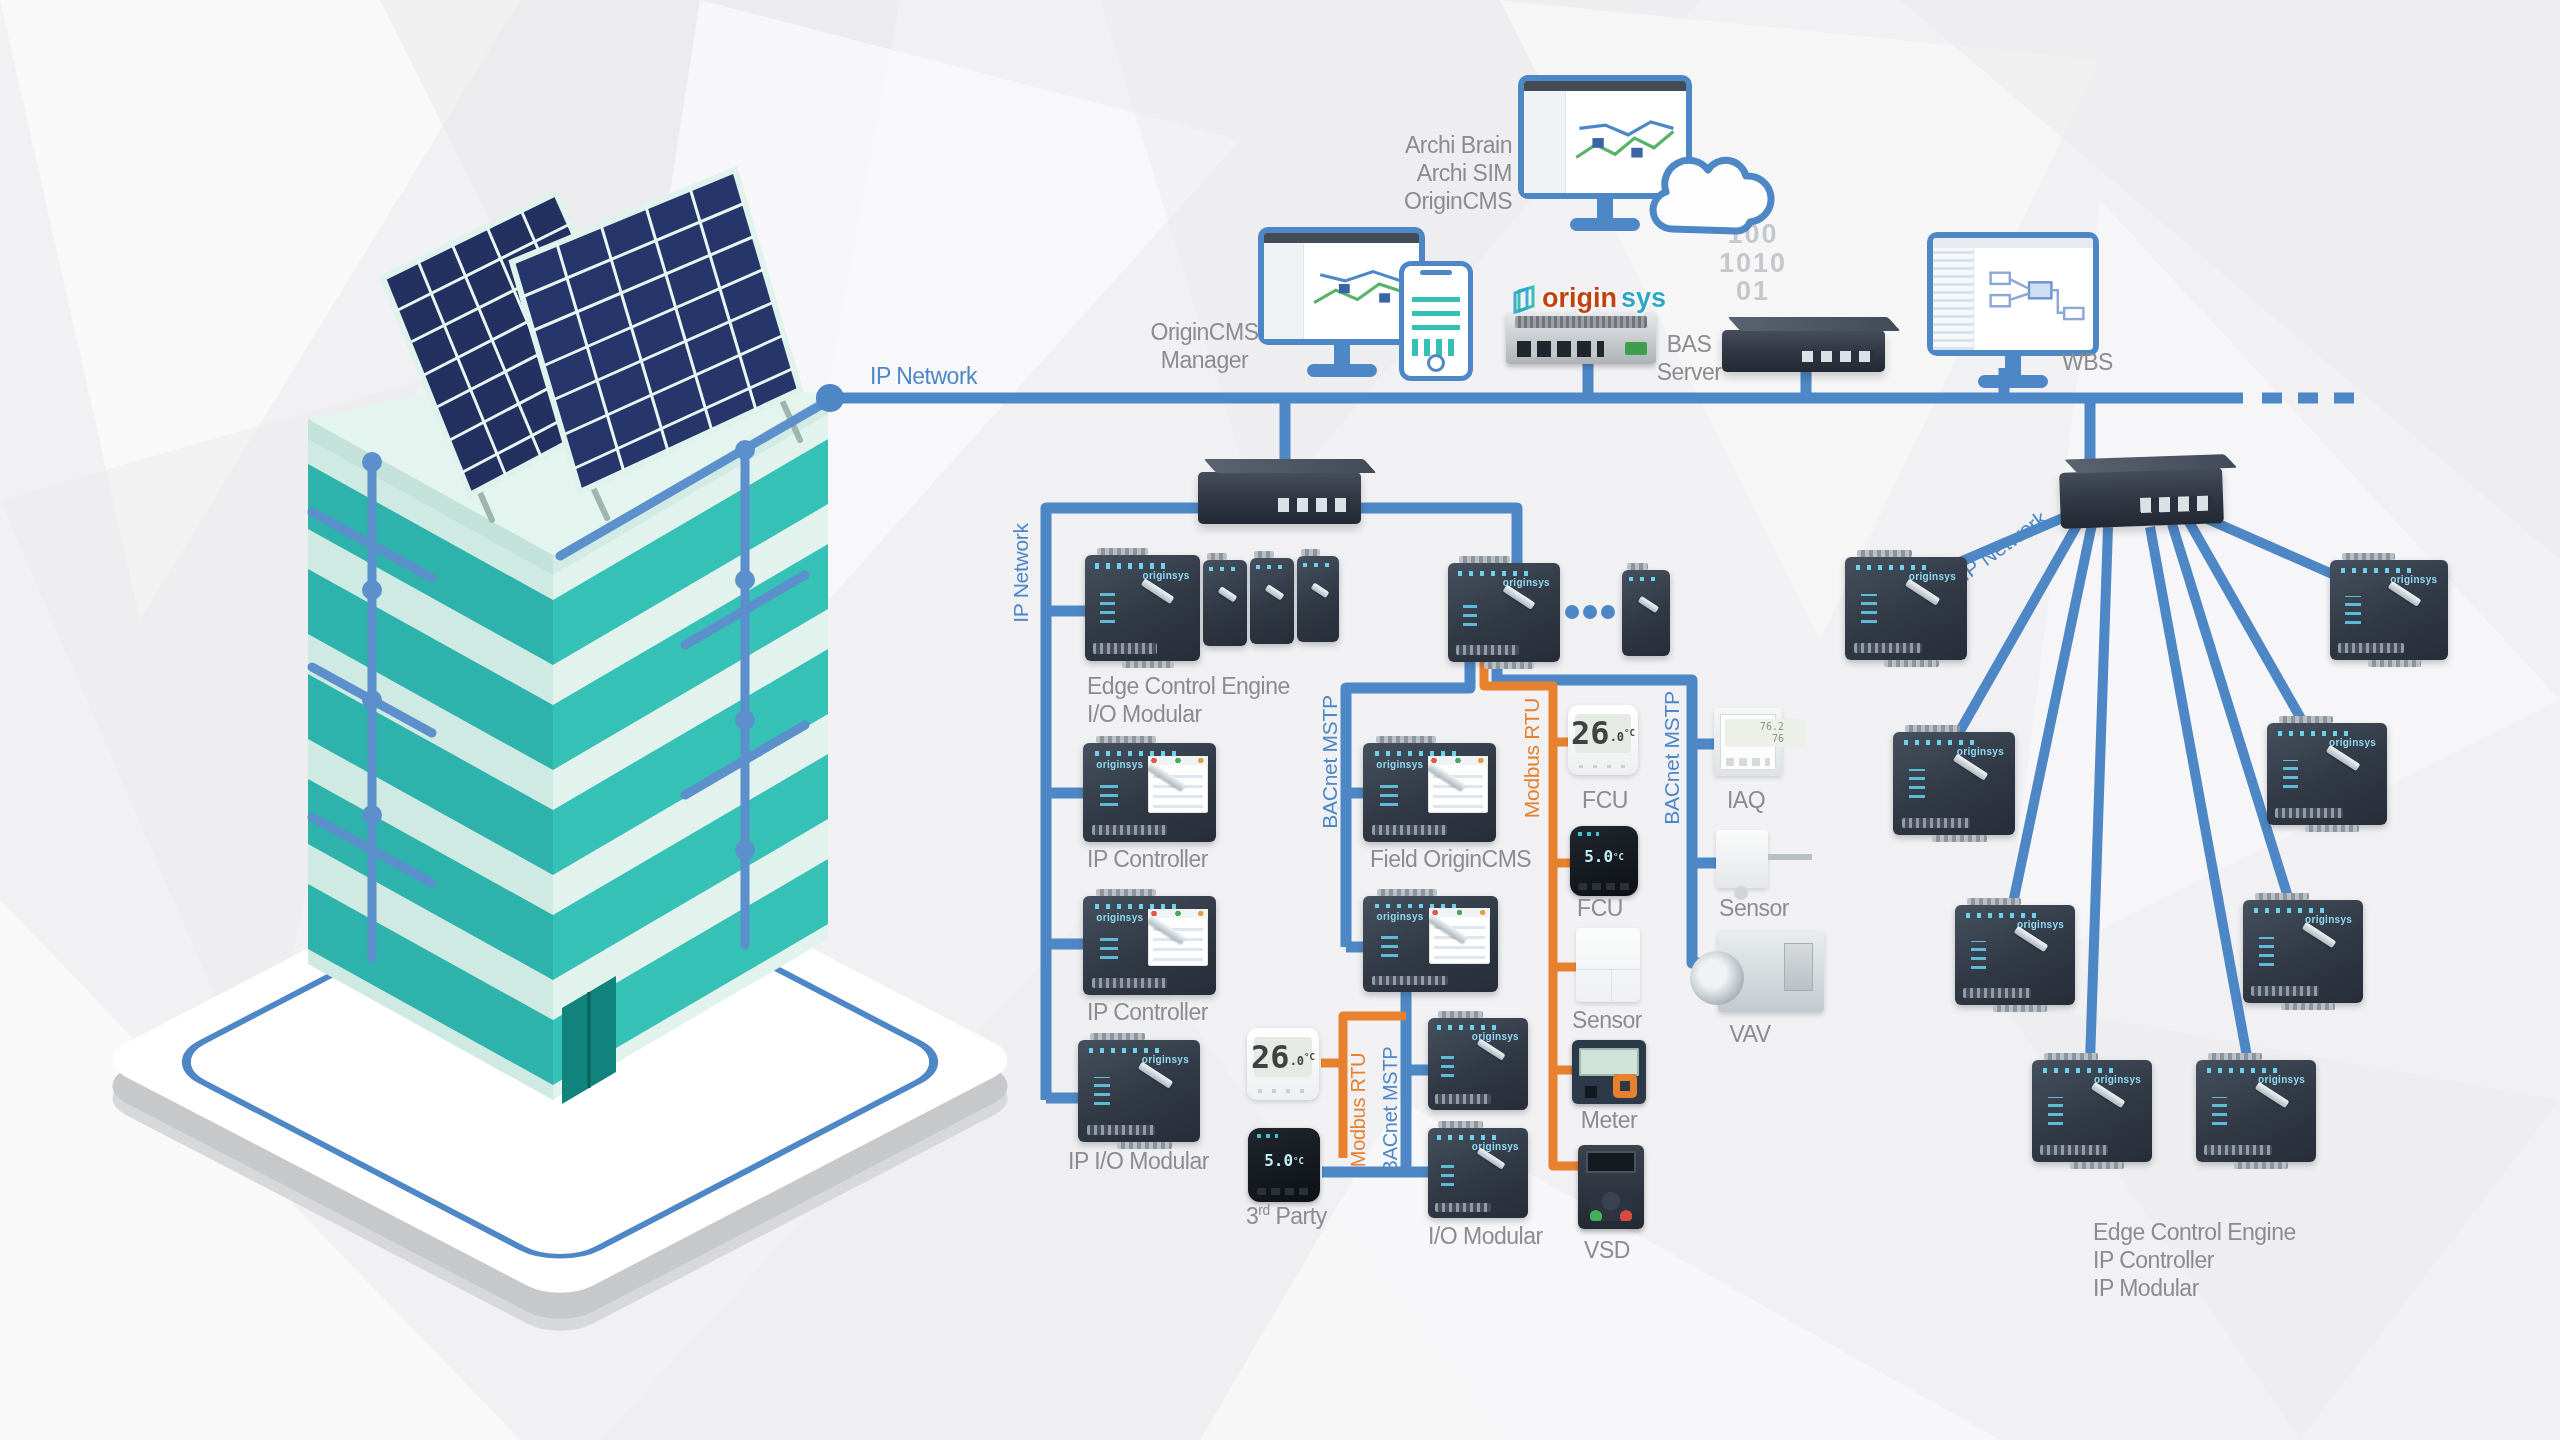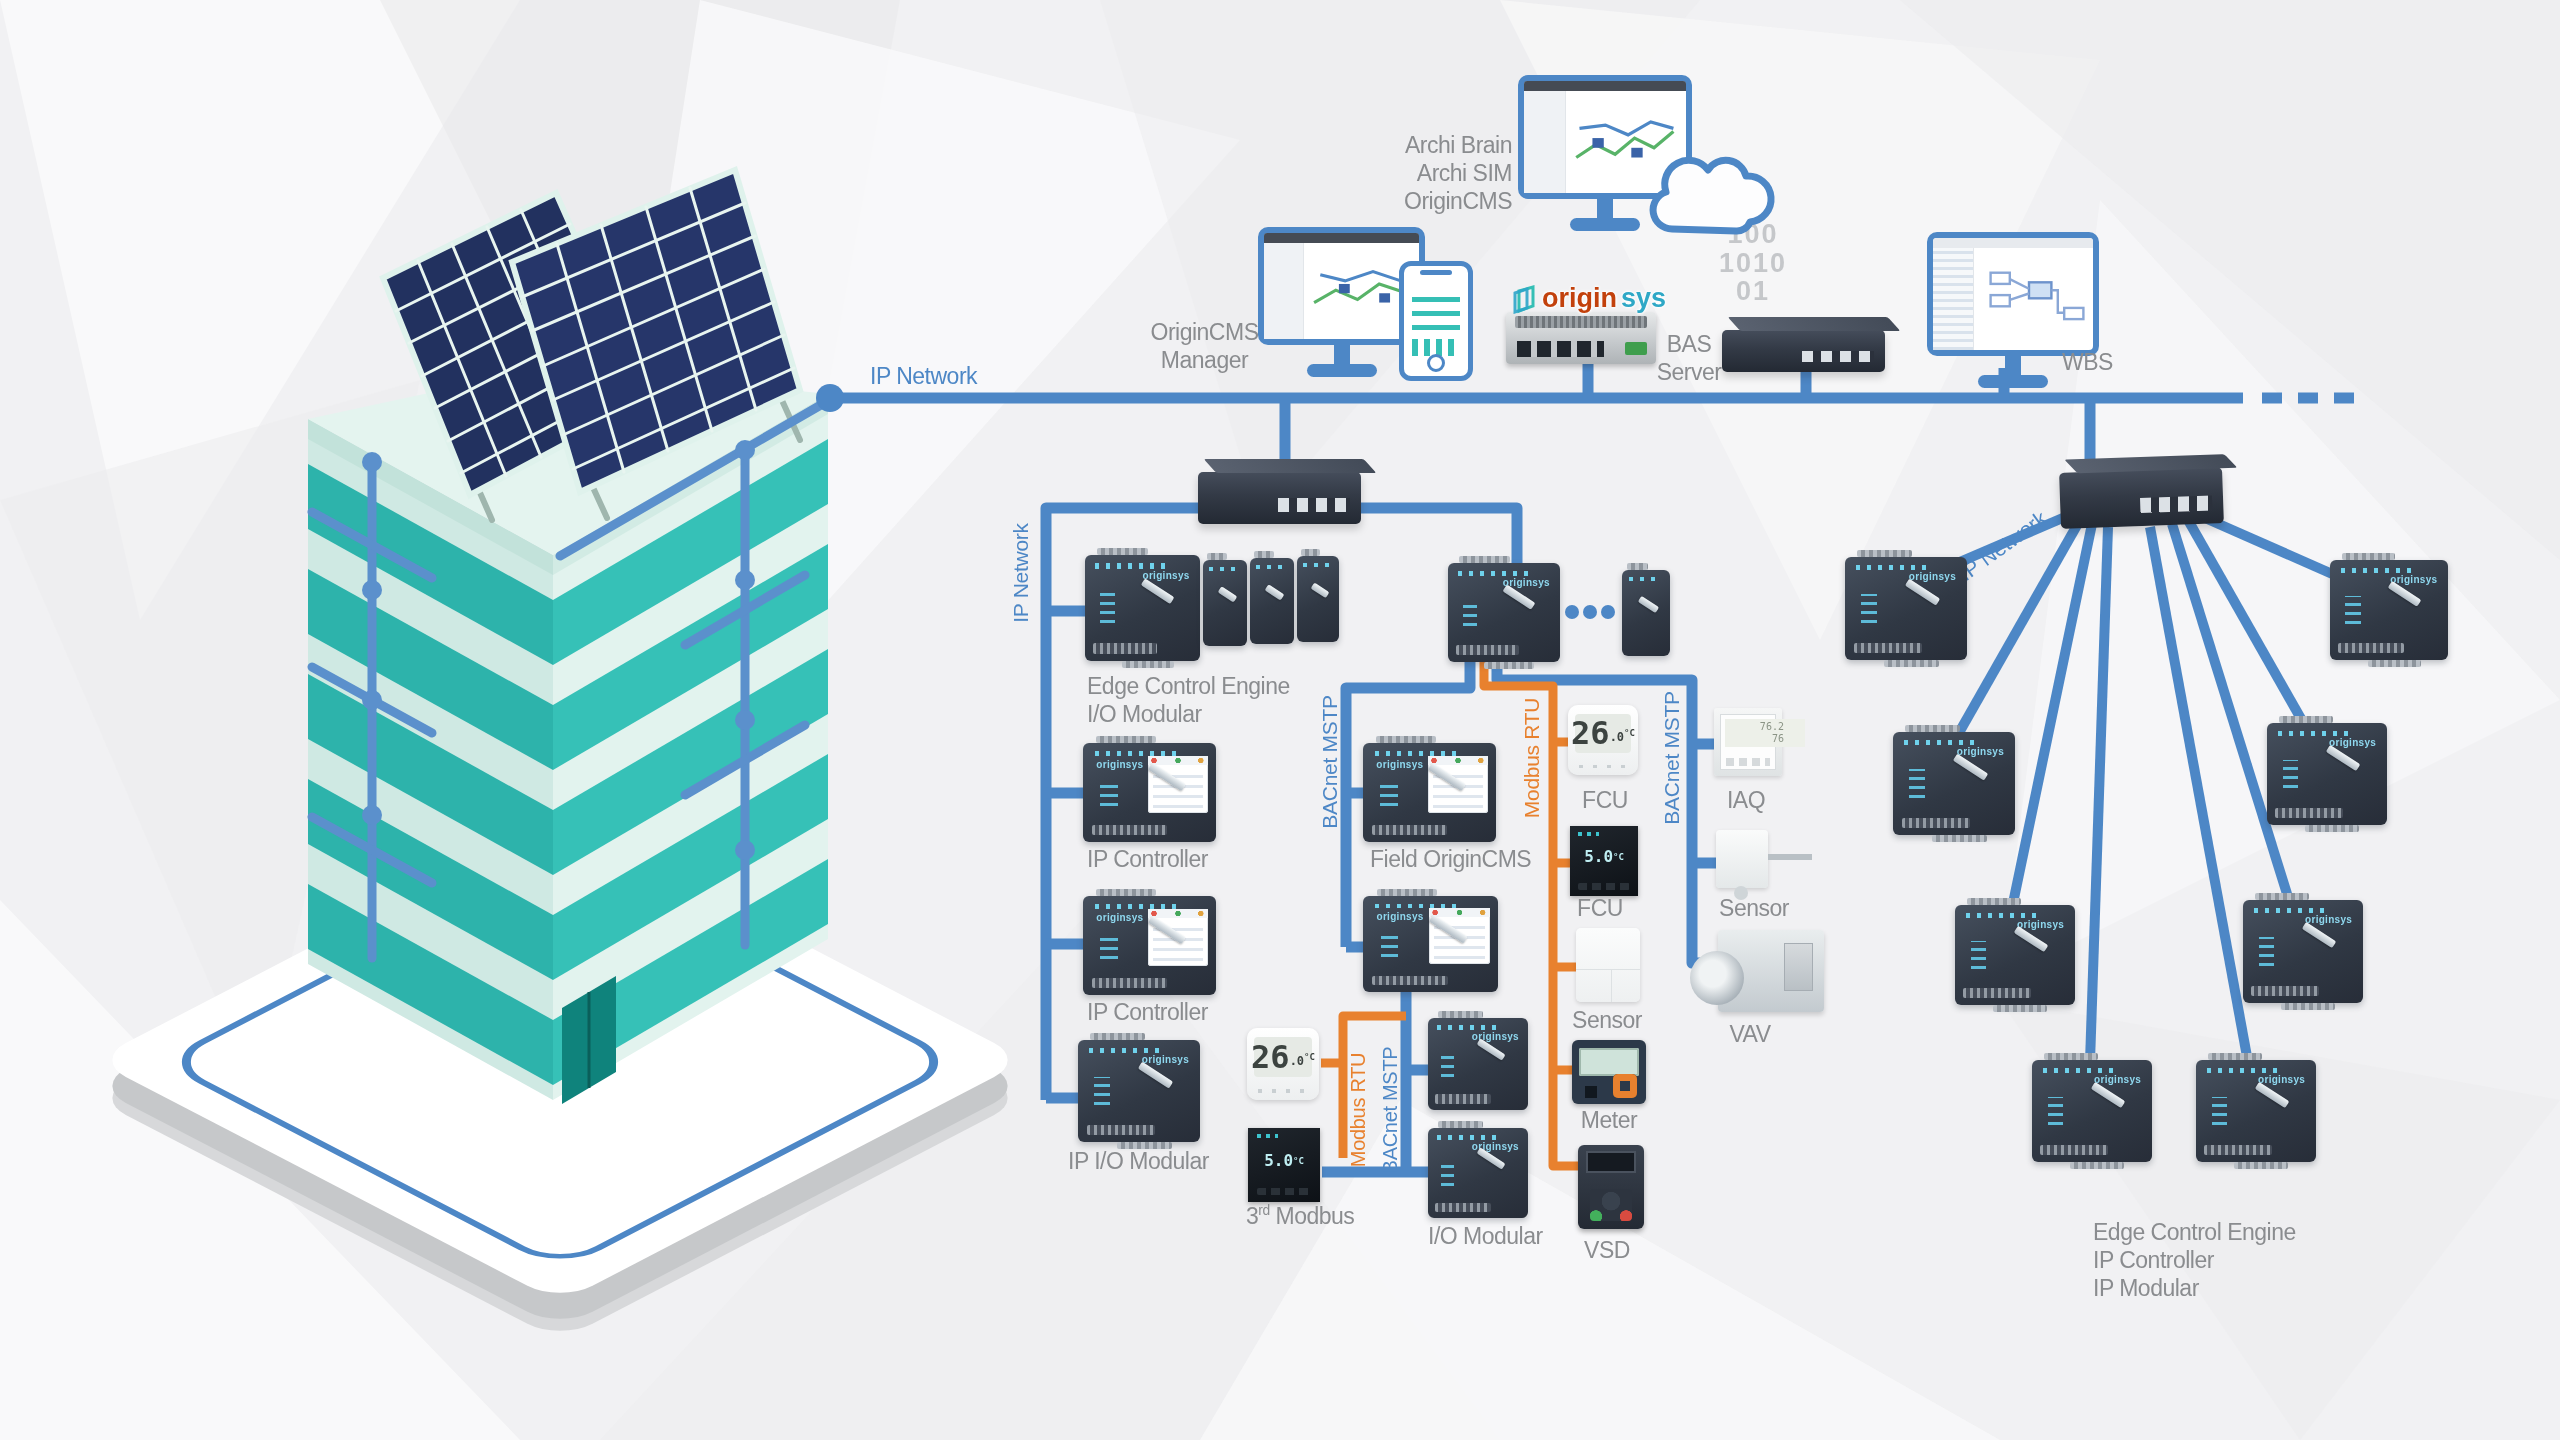--- a/index.html
+++ b/index.html
@@ -89,21 +89,21 @@
 
   
   .tw{position:absolute;background:linear-gradient(180deg,#ffffff,#edeff0);border-radius:10px;
        box-shadow:0 2px 5px rgba(0,0,0,.16)}
   .tw .lcd{position:absolute;left:10%;right:10%;top:13%;bottom:32%;background:#e6eae5;border-radius:4px;
        color:#3c4340;display:flex;align-items:center;justify-content:center;
        font-family:"DejaVu Sans Mono",monospace;font-weight:bold}
   .tw .lcd b{font-size:32px}.tw .lcd small{font-size:12px;margin-top:8px}.tw .lcd sup{font-size:9px}
   .tw::after{content:"";position:absolute;left:15%;right:15%;bottom:10%;height:5%;
        background:repeating-linear-gradient(90deg,#c9cfd2 0 4px,rgba(0,0,0,0) 4px 14px)}
-  .tb{position:absolute;background:linear-gradient(160deg,#20262d,#0d1116);border-radius:0;
+  .tb{position:absolute;background:linear-gradient(160deg,#20262d,#0d1116);border-radius:12px;
        box-shadow:0 2px 5px rgba(0,0,0,.3)}
   .tb::before{content:"";position:absolute;left:12%;top:8%;width:30%;height:4px;
        background:repeating-linear-gradient(90deg,#3dc4ce 0 4px,rgba(0,0,0,0) 4px 9px)}
   .tb .lcd{position:absolute;left:12%;right:12%;top:24%;height:40%;color:#bfeef2;
        font:bold 16px "DejaVu Sans Mono",monospace;display:flex;align-items:center;justify-content:center}
   .tb .lcd sup{font-size:9px}
   .tb::after{content:"";position:absolute;left:12%;right:12%;bottom:9%;height:10%;
        background:repeating-linear-gradient(90deg,#2a3138 0 9px,rgba(0,0,0,0) 9px 14px);border-radius:2px}
   .sbox{position:absolute;background:linear-gradient(180deg,#fbfcfc,#eef0f1);border-radius:5px;
        box-shadow:0 2px 4px rgba(0,0,0,.14)}
@@ -468,21 +468,21 @@
         <sup>°C</sup>
     </div>
   </div>
   <div class="tb" style="left:1248px;top:1128px;width:72px;height:74px">
     <div class="lcd">
       <span>5.0</span>
         <sup>°C</sup>
     </div>
   </div>
   <div class="lbl" style="left:1246px;top:1202px">
-    <span>3</span><sup>rd</sup><span> Modbus</span>
+    <span>3</span><sup>rd</sup><span> Party</span>
   </div>
 
   <div class="dev" style="left:1428px;top:1018px;width:100px;height:92px">
     <i class="rail"></i>
       <i class="leds"></i>
       <i class="term"></i>
       <b class="lg">originsys</b>
   </div>
   <div class="dev" style="left:1428px;top:1128px;width:100px;height:90px">
     <i class="rail"></i>

